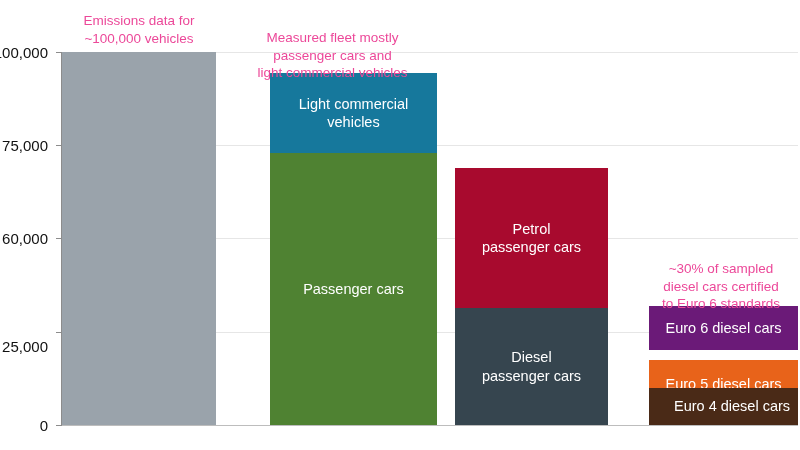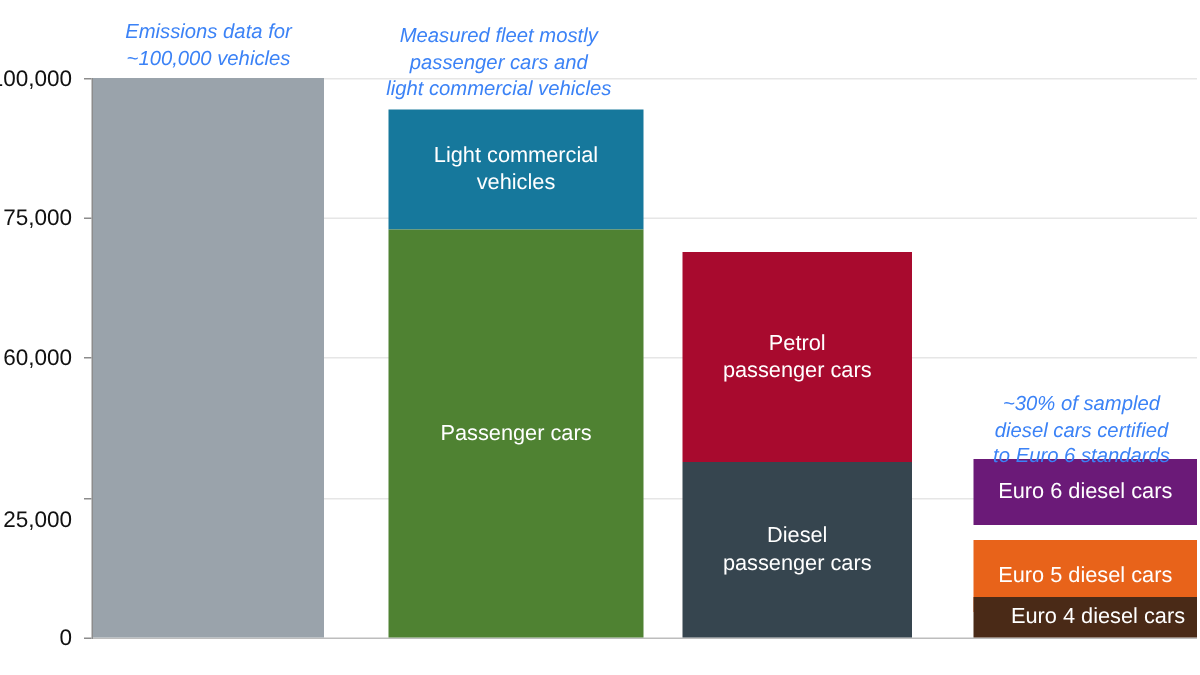--- a/index.html
+++ b/index.html
@@ -93,44 +93,43 @@
     padding: 0 4px;
     white-space: pre-line;
   }
 
   
   .annotation {
     position: absolute;
     text-align: center;
     font-size: 13.5px;
     line-height: 1.3;
-    color: #3b82f6;
+    color: #ec4899;
     white-space: pre-line;
-    font-style: italic;
   }
 </style>
 </head>
 <body>
 
 <div id="chart-root">
 
   <div class="plot-area">
     <div class="gridline" style="top:0px;"></div>
     <div class="gridline" style="top:93px;"></div>
     <div class="gridline" style="top:186px;"></div>
     <div class="gridline" style="top:280px;"></div>
     <div class="gridline zero-line" style="top:373px;"></div>
 
     <div class="bar-group" style="left:0px; width:154px; height:373px;">
       <div class="bar-segment" style="bottom:0px; height:373px; background:#9aa3ab;">
         <span class="seg-label"></span>
       </div>
     </div>
 
-    <div class="bar-group" style="left:197px; width:149px; height:352px;padding-left:21px;">
+    <div class="bar-group" style="left:208px; width:167px; height:352px;">
       <div class="bar-segment" style="bottom:272px; height:80px; background:#16789c;">
         <span class="seg-label">Light commercial
 vehicles</span>
       </div>
       <div class="bar-segment" style="bottom:0px; height:272px; background:#4f8232;">
         <span class="seg-label">Passenger cars</span>
       </div>
     </div>
 
     <div class="bar-group" style="left:393px; width:153px; height:257px;">
@@ -144,21 +143,21 @@
       </div>
     </div>
 
     <div class="bar-group" style="left:587px; width:149px; height:109px;">
       <div class="bar-segment" style="bottom:75px; height:44px; background:#6b1a78;">
         <span class="seg-label">Euro 6 diesel cars</span>
       </div>
       <div class="bar-segment" style="bottom:17px; height:48px; background:#e8631a;">
         <span class="seg-label">Euro 5 diesel cars</span>
       </div>
-      <div class="bar-segment" style="bottom:0px; height:27px; background:#4a2a17;padding-left:17px;">
+      <div class="bar-segment" style="bottom:0px; height:37px; background:#4a2a17;padding-left:17px;">
         <span class="seg-label">Euro 4 diesel cars</span>
       </div>
     </div>
   </div>
 
   <div class="y-axis-line"></div>
 
   <div class="y-tick-mark" style="top:52px;"></div>
   <div class="y-tick-mark" style="top:145px;"></div>
   <div class="y-tick-mark" style="top:238px;"></div>
@@ -167,21 +166,21 @@
 
   <div class="y-tick-label" style="top:45px;">100,000</div>
   <div class="y-tick-label" style="top:138px;">75,000</div>
   <div class="y-tick-label" style="top:231px;">60,000</div>
   <div class="y-tick-label" style="top:339px;text-align:right;">25,000</div>
   <div class="y-tick-label" style="top:418px;">0</div>
 
   <div class="annotation" style="left:62px; top:12px; width:154px;">Emissions data for
 ~100,000 vehicles</div>
 
-  <div class="annotation" style="left:244px; top:15px; width:177px;">Measured fleet mostly
+  <div class="annotation" style="left:244px; top:29px; width:177px;">Measured fleet mostly
 passenger cars and
 light commercial vehicles</div>
 
 
   <div class="annotation" style="left:645px; top:260px; width:152px;">~30% of sampled
 diesel cars certified
 to Euro 6 standards</div>
 
 </div>
 

